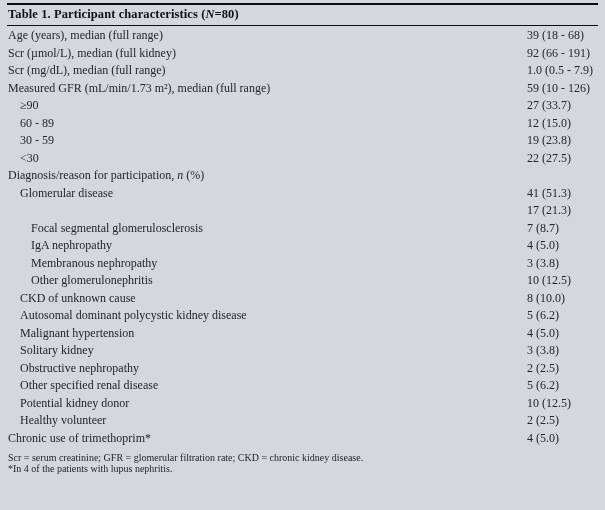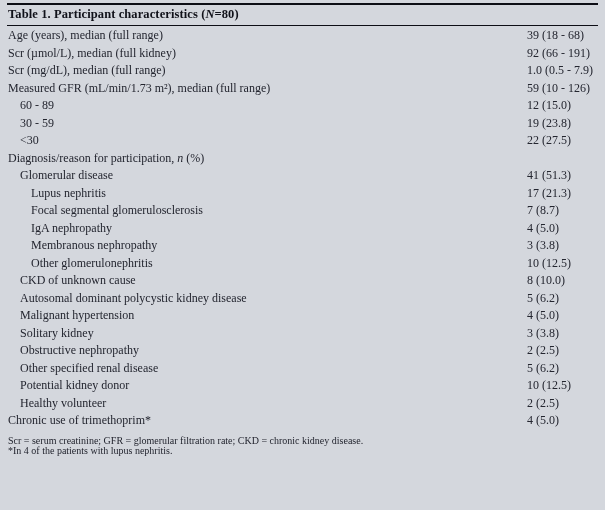--- a/index.html
+++ b/index.html
@@ -74,26 +74,27 @@
 
     <div class="title-row">
       <span>Table 1. Participant characteristics (</span><span class="it">N</span><span>=80)</span>
     </div>
 
     <div class="rows" id="rows">
         <div class="row ind-0"><span class="label">Age (years), median (full range)</span><span class="value">39 (18 - 68)</span></div>
         <div class="row ind-0"><span class="label">Scr (µmol/L), median (full kidney)</span><span class="value">92 (66 - 191)</span></div>
         <div class="row ind-0"><span class="label">Scr (mg/dL), median (full range)</span><span class="value">1.0 (0.5 - 7.9)</span></div>
         <div class="row ind-0"><span class="label">Measured GFR (mL/min/1.73 m²), median (full range)</span><span class="value">59 (10 - 126)</span></div>
+        <div class="row ind-1"><span class="label">≥90</span><span class="value">27 (33.7)</span></div>
         <div class="row ind-1"><span class="label">60 - 89</span><span class="value">12 (15.0)</span></div>
         <div class="row ind-1"><span class="label">30 - 59</span><span class="value">19 (23.8)</span></div>
         <div class="row ind-1"><span class="label">&lt;30</span><span class="value">22 (27.5)</span></div>
         <div class="row ind-0"><span class="label">Diagnosis/reason for participation, <i>n</i> (%)</span><span class="value"></span></div>
         <div class="row ind-1"><span class="label">Glomerular disease</span><span class="value">41 (51.3)</span></div>
-        <div class="row ind-2"><span class="label">Lupus nephritis</span><span class="value">17 (21.3)</span></div>
+        <div class="row ind-2"><span class="value">17 (21.3)</span></div>
         <div class="row ind-2"><span class="label">Focal segmental glomerulosclerosis</span><span class="value">7 (8.7)</span></div>
         <div class="row ind-2"><span class="label">IgA nephropathy</span><span class="value">4 (5.0)</span></div>
         <div class="row ind-2"><span class="label">Membranous nephropathy</span><span class="value">3 (3.8)</span></div>
         <div class="row ind-2"><span class="label">Other glomerulonephritis</span><span class="value">10 (12.5)</span></div>
         <div class="row ind-1"><span class="label">CKD of unknown cause</span><span class="value">8 (10.0)</span></div>
         <div class="row ind-1"><span class="label">Autosomal dominant polycystic kidney disease</span><span class="value">5 (6.2)</span></div>
         <div class="row ind-1"><span class="label">Malignant hypertension</span><span class="value">4 (5.0)</span></div>
         <div class="row ind-1"><span class="label">Solitary kidney</span><span class="value">3 (3.8)</span></div>
         <div class="row ind-1"><span class="label">Obstructive nephropathy</span><span class="value">2 (2.5)</span></div>
         <div class="row ind-1"><span class="label">Other specified renal disease</span><span class="value">5 (6.2)</span></div>

